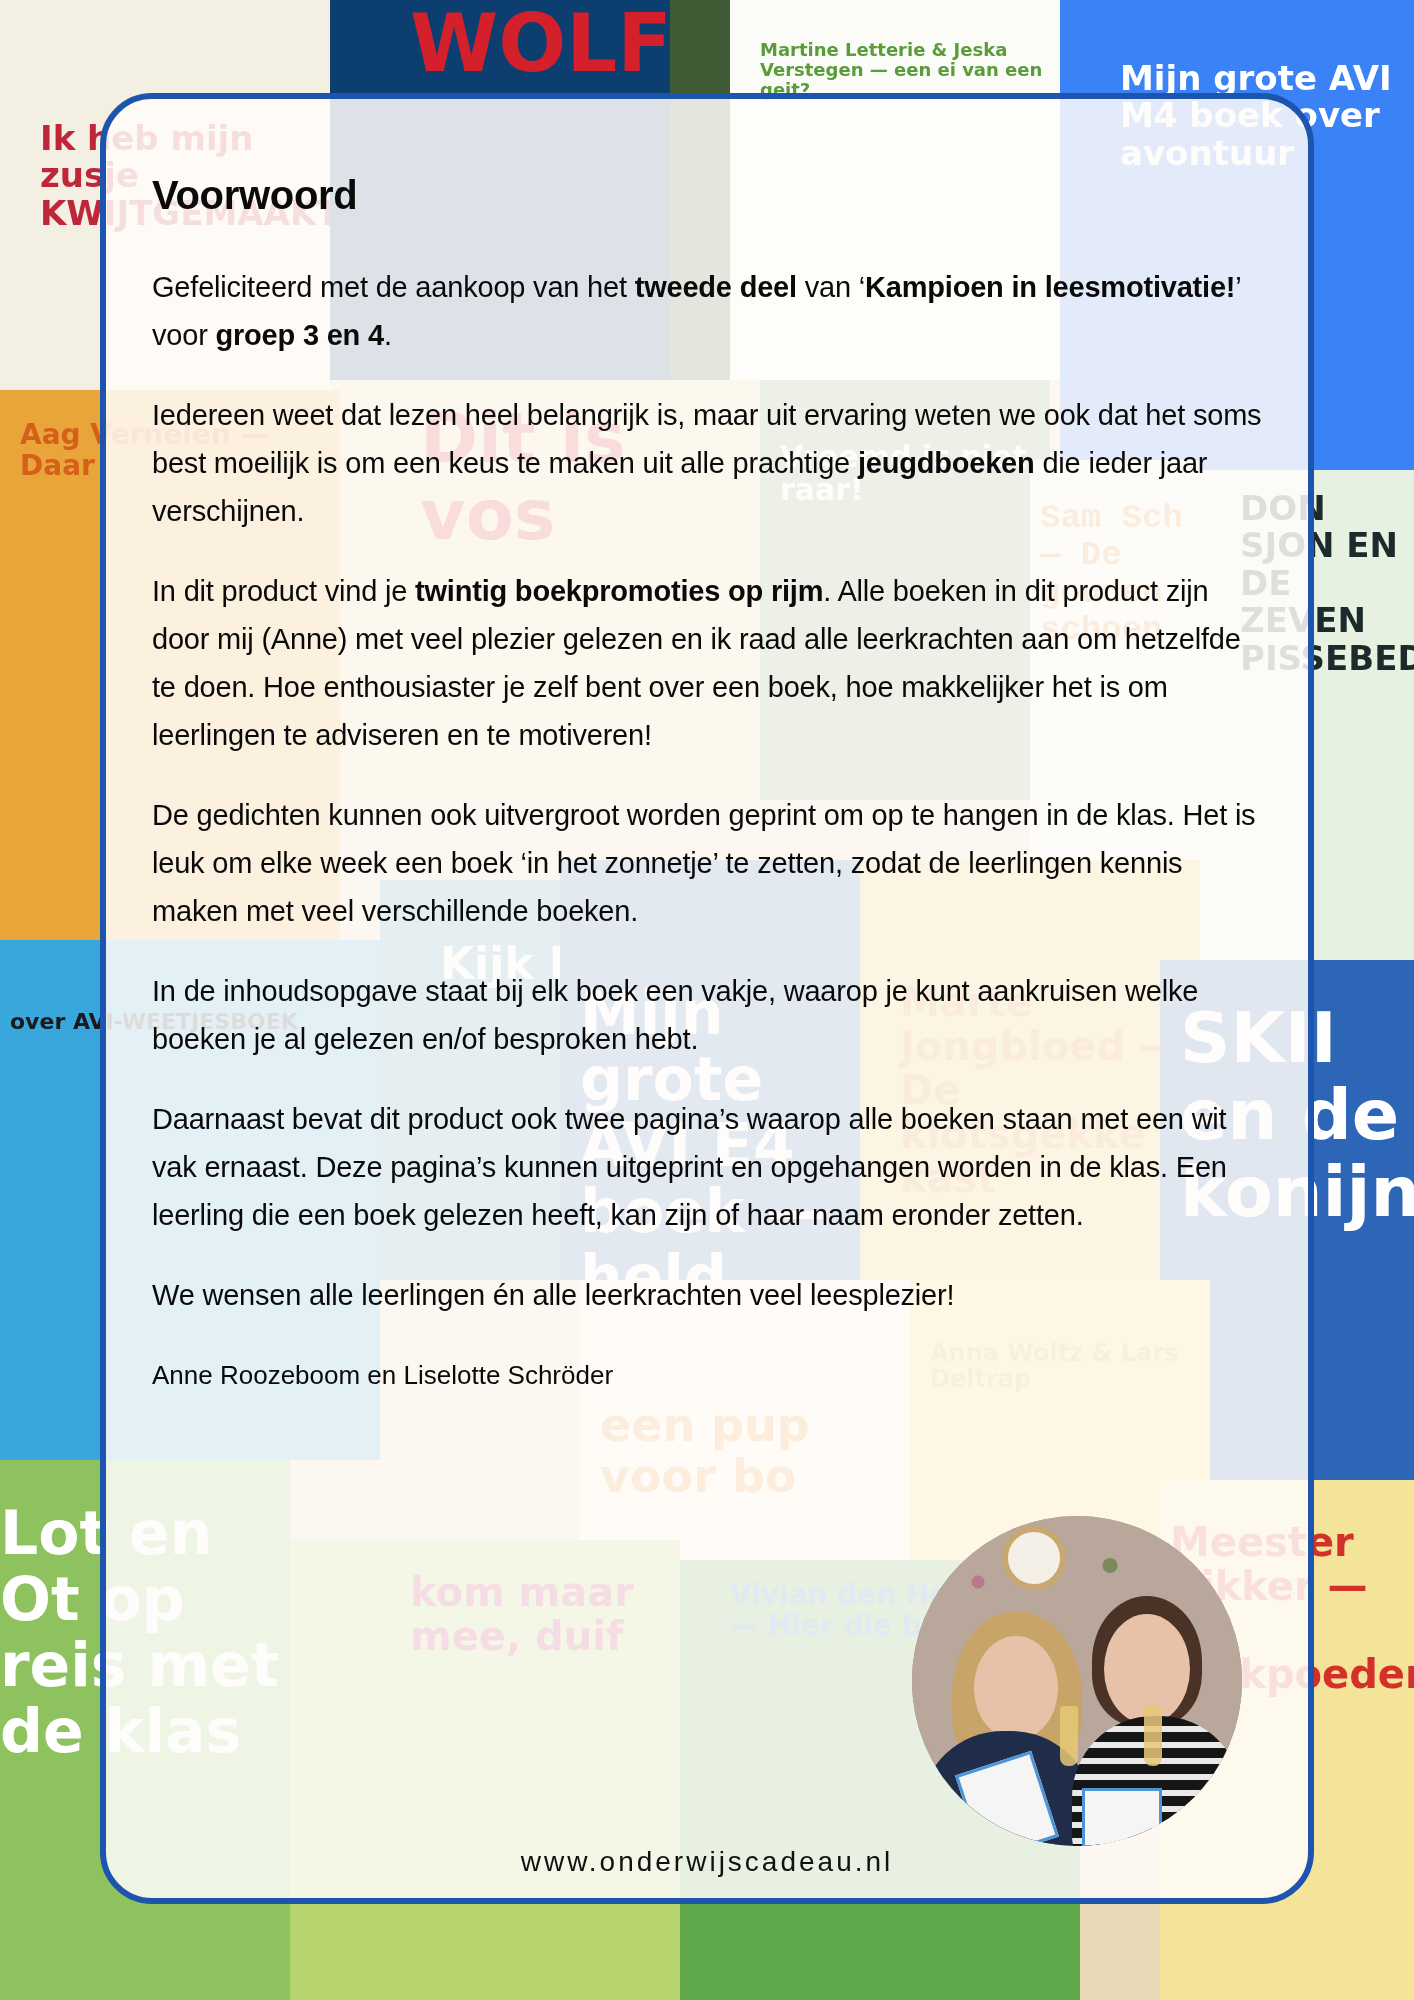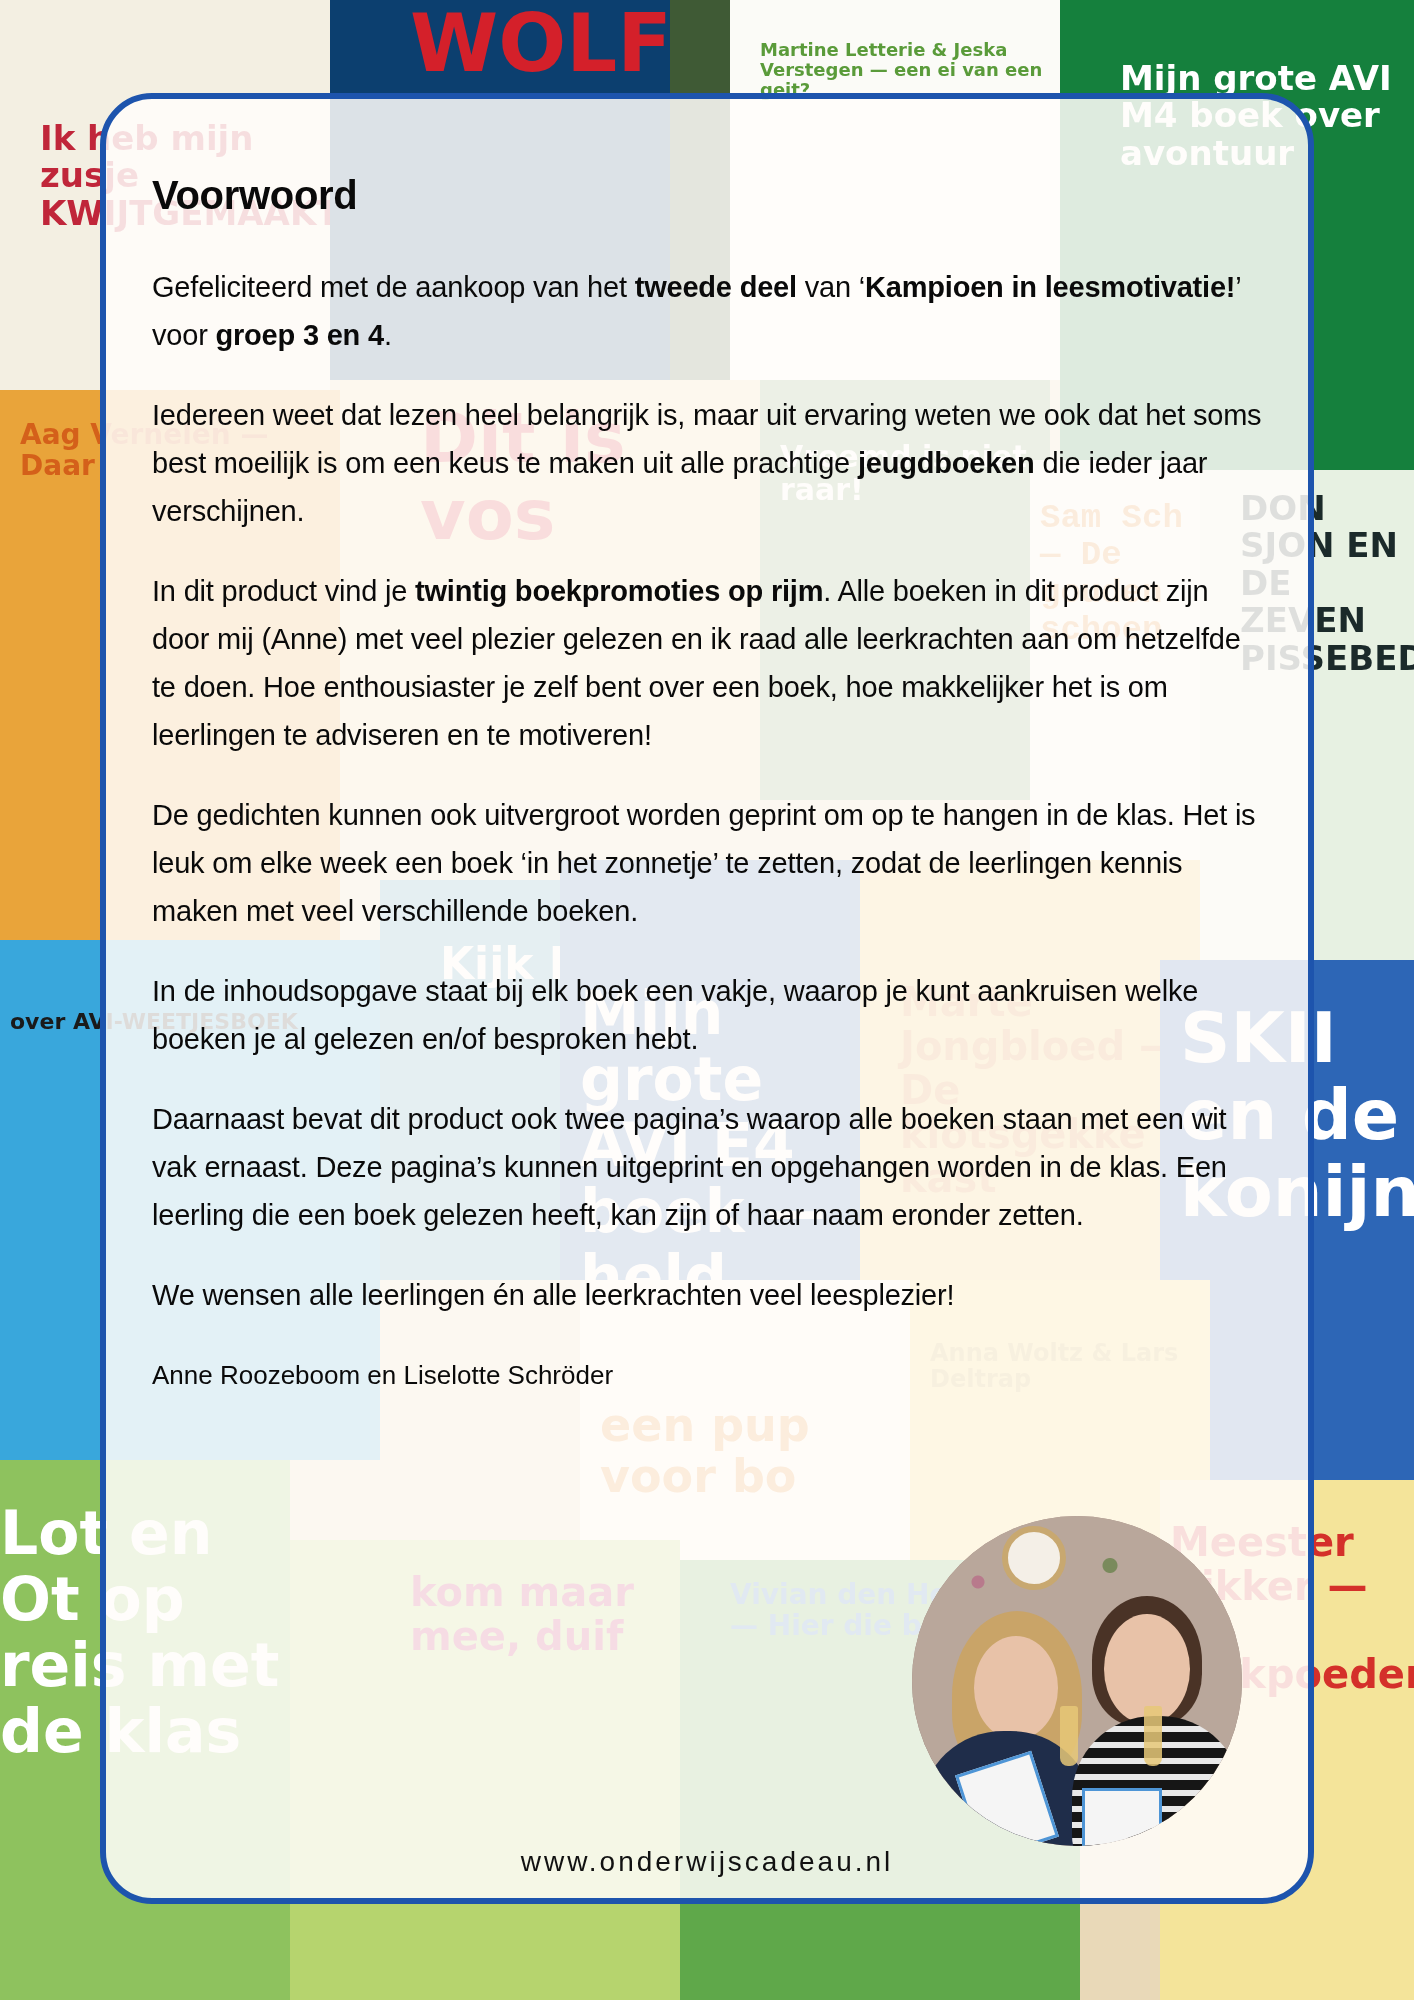--- a/index.html
+++ b/index.html
@@ -77,21 +77,21 @@
     <div class="cover" style="left: 0px; top: 0px; width: 330px; height: 390px; background: rgb(243, 239, 226);">
       <div class="ct" style="left: 40px; top: 120px; font-size: 34px; color: rgb(192, 38, 58); white-space: normal; width: 290px; line-height: 1.1;">Ik heb mijn zusje KWIJTGEMAAKT</div>
     </div>
     <div class="cover" style="left: 330px; top: 0px; width: 340px; height: 380px; background: rgb(12, 63, 111);">
       <div class="ct" style="left: 80px; top: 0px; font-size: 80px; color: rgb(212, 32, 42); white-space: normal; width: 260px; line-height: 1.1;">WOLF</div>
     </div>
     <div class="cover" style="left: 670px; top: 0px; width: 60px; height: 380px; background: rgb(63, 90, 53);"></div>
     <div class="cover" style="left: 730px; top: 0px; width: 330px; height: 380px; background: rgb(251, 251, 247);">
       <div class="ct" style="left: 30px; top: 40px; font-size: 18px; color: rgb(90, 155, 58); white-space: normal; width: 300px; line-height: 1.1;">Martine Letterie &amp; Jeska Verstegen — een ei van een geit?</div>
     </div>
-    <div class="cover" style="left: 1060px; top: 0px; width: 354px; height: 470px; background: #15803d;">
+    <div class="cover" style="left: 1060px; top: 0px; width: 354px; height: 470px; background: #3b82f6;">
       <div class="ct" style="left: 60px; top: 60px; font-size: 34px; color: rgb(255, 255, 255); white-space: normal; width: 294px; line-height: 1.1;">Mijn grote AVI M4 boek over avontuur</div>
     </div>
     <div class="cover" style="left: 0px; top: 390px; width: 340px; height: 560px; background: rgb(233, 164, 58);">
       <div class="ct" style="left: 20px; top: 30px; font-size: 28px; color: rgb(212, 96, 26); white-space: normal; width: 320px; line-height: 1.1;">Aag Vernelen — Daar</div>
     </div>
     <div class="cover" style="left: 340px; top: 380px; width: 420px; height: 420px; background: rgb(241, 217, 160);">
       <div class="ct" style="left: 80px; top: 20px; font-size: 70px; color: rgb(212, 32, 42); white-space: normal; width: 340px; line-height: 1.1;">Dit is vos</div>
     </div>
     <div class="cover" style="left: 760px; top: 380px; width: 290px; height: 420px; background: rgb(122, 162, 106);">
       <div class="ct" style="left: 20px; top: 60px; font-size: 30px; color: rgb(255, 255, 255); white-space: normal; width: 270px; line-height: 1.1;">Vreemd is niet raar!</div>

